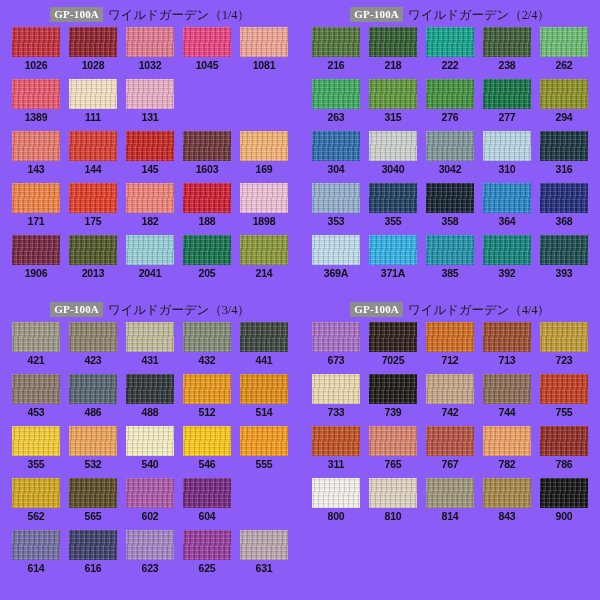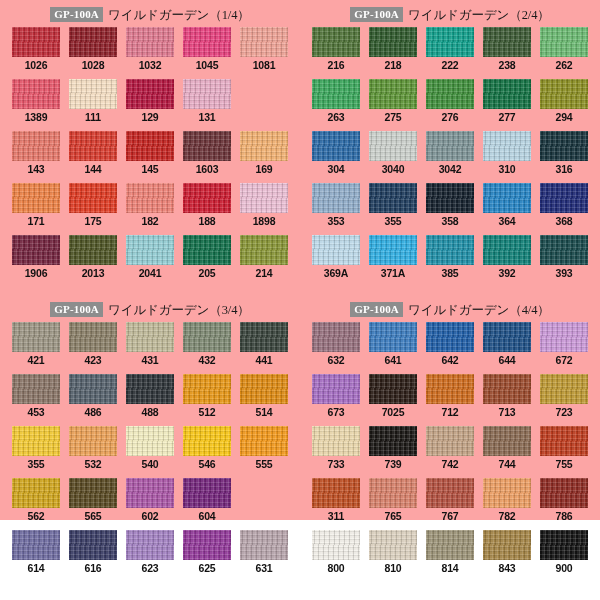--- a/index.html
+++ b/index.html
@@ -10,22 +10,22 @@
   body {
     width: 600px;
     height: 600px;
     font-family: "Liberation Sans", sans-serif;
     -webkit-font-smoothing: antialiased;
     overflow: hidden;
   }
   #page {
     position: relative;
     width: 600px;
-    height: 520px;
-    background: #fca5a5;
+    height: 600px;
+    background: #8b5cf6;
   }
   .panel {
     position: absolute;
     width: 300px;
     height: 295px;
     box-sizing: border-box;
   }
   .panel.q1 { left: 0;   top: 0;   }
   .panel.q2 { left: 300px; top: 0; }
   .panel.q3 { left: 0;   top: 295px; }
@@ -159,24 +159,20 @@
         <div class="swatch-row">
           <div class="swatch-cell">
             <div class="swatch-chip" style="background-color: rgb(232, 86, 106);"></div>
             <div class="swatch-label">1389</div>
           </div>
           <div class="swatch-cell">
             <div class="swatch-chip" style="background-color: rgb(247, 224, 196);"></div>
             <div class="swatch-label">111</div>
           </div>
           <div class="swatch-cell">
-            <div class="swatch-chip" style="background-color: rgb(180, 21, 63);"></div>
-            <div class="swatch-label">129</div>
-          </div>
-          <div class="swatch-cell">
             <div class="swatch-chip" style="background-color: rgb(233, 174, 199);"></div>
             <div class="swatch-label">131</div>
           </div>
         </div>
         <div class="swatch-row">
           <div class="swatch-cell">
             <div class="swatch-chip" style="background-color: rgb(232, 120, 106);"></div>
             <div class="swatch-label">143</div>
           </div>
           <div class="swatch-cell">
@@ -271,21 +267,21 @@
             <div class="swatch-label">262</div>
           </div>
         </div>
         <div class="swatch-row">
           <div class="swatch-cell">
             <div class="swatch-chip" style="background-color: rgb(58, 168, 92);"></div>
             <div class="swatch-label">263</div>
           </div>
           <div class="swatch-cell">
             <div class="swatch-chip" style="background-color: rgb(93, 149, 54);"></div>
-            <div class="swatch-label">275</div>
+            <div class="swatch-label">315</div>
           </div>
           <div class="swatch-cell">
             <div class="swatch-chip" style="background-color: rgb(63, 143, 59);"></div>
             <div class="swatch-label">276</div>
           </div>
           <div class="swatch-cell">
             <div class="swatch-chip" style="background-color: rgb(18, 114, 67);"></div>
             <div class="swatch-label">277</div>
           </div>
           <div class="swatch-cell">
@@ -478,42 +474,20 @@
   </section>
 
   <section class="panel q4">
     <div class="panel-header">
       <span class="code-badge">GP-100A</span>
       <span class="series-title">ワイルドガーデン（4/4）</span>
     </div>
     <div class="swatch-grid">
         <div class="swatch-row">
           <div class="swatch-cell">
-            <div class="swatch-chip" style="background-color: rgb(151, 112, 126);"></div>
-            <div class="swatch-label">632</div>
-          </div>
-          <div class="swatch-cell">
-            <div class="swatch-chip" style="background-color: rgb(59, 124, 191);"></div>
-            <div class="swatch-label">641</div>
-          </div>
-          <div class="swatch-cell">
-            <div class="swatch-chip" style="background-color: rgb(31, 94, 168);"></div>
-            <div class="swatch-label">642</div>
-          </div>
-          <div class="swatch-cell">
-            <div class="swatch-chip" style="background-color: rgb(29, 79, 134);"></div>
-            <div class="swatch-label">644</div>
-          </div>
-          <div class="swatch-cell">
-            <div class="swatch-chip" style="background-color: rgb(204, 154, 218);"></div>
-            <div class="swatch-label">672</div>
-          </div>
-        </div>
-        <div class="swatch-row">
-          <div class="swatch-cell">
             <div class="swatch-chip" style="background-color: rgb(166, 109, 196);"></div>
             <div class="swatch-label">673</div>
           </div>
           <div class="swatch-cell">
             <div class="swatch-chip" style="background-color: rgb(43, 29, 22);"></div>
             <div class="swatch-label">7025</div>
           </div>
           <div class="swatch-cell">
             <div class="swatch-chip" style="background-color: rgb(207, 107, 28);"></div>
             <div class="swatch-label">712</div>

